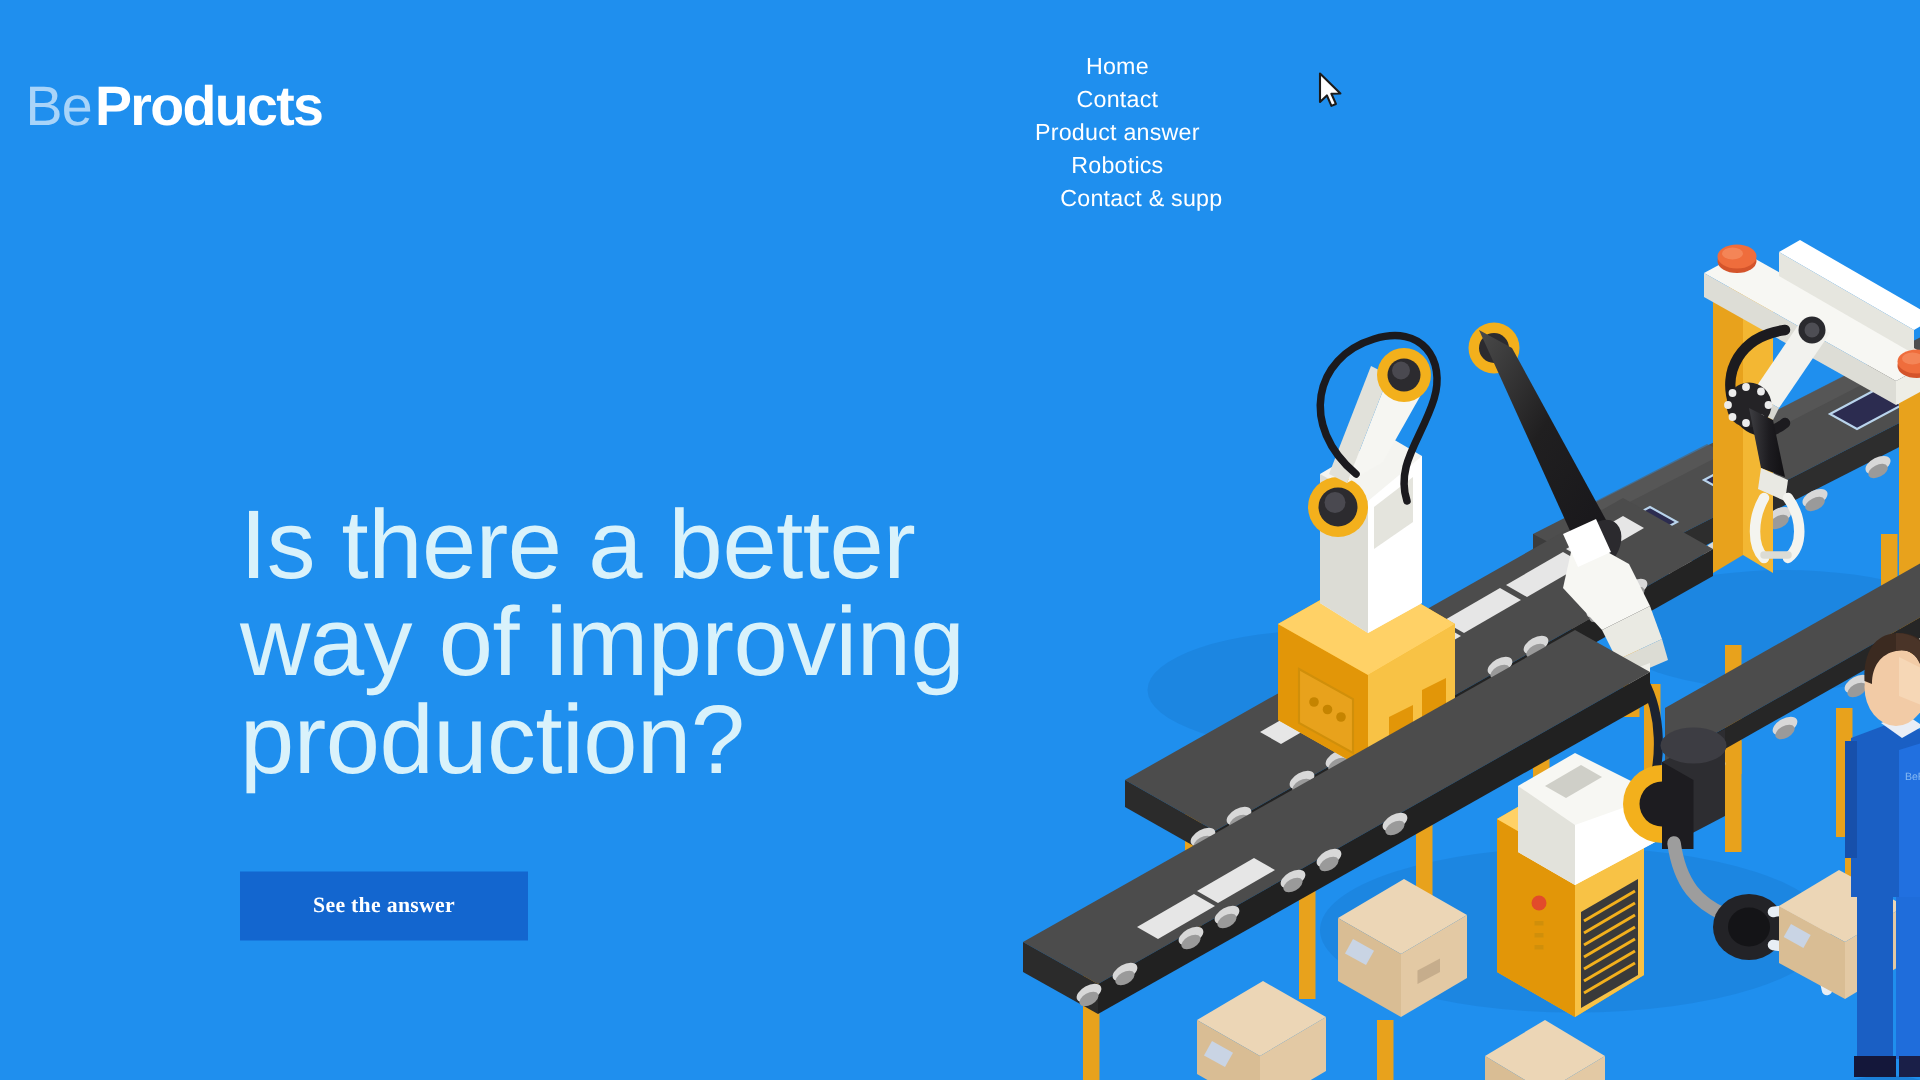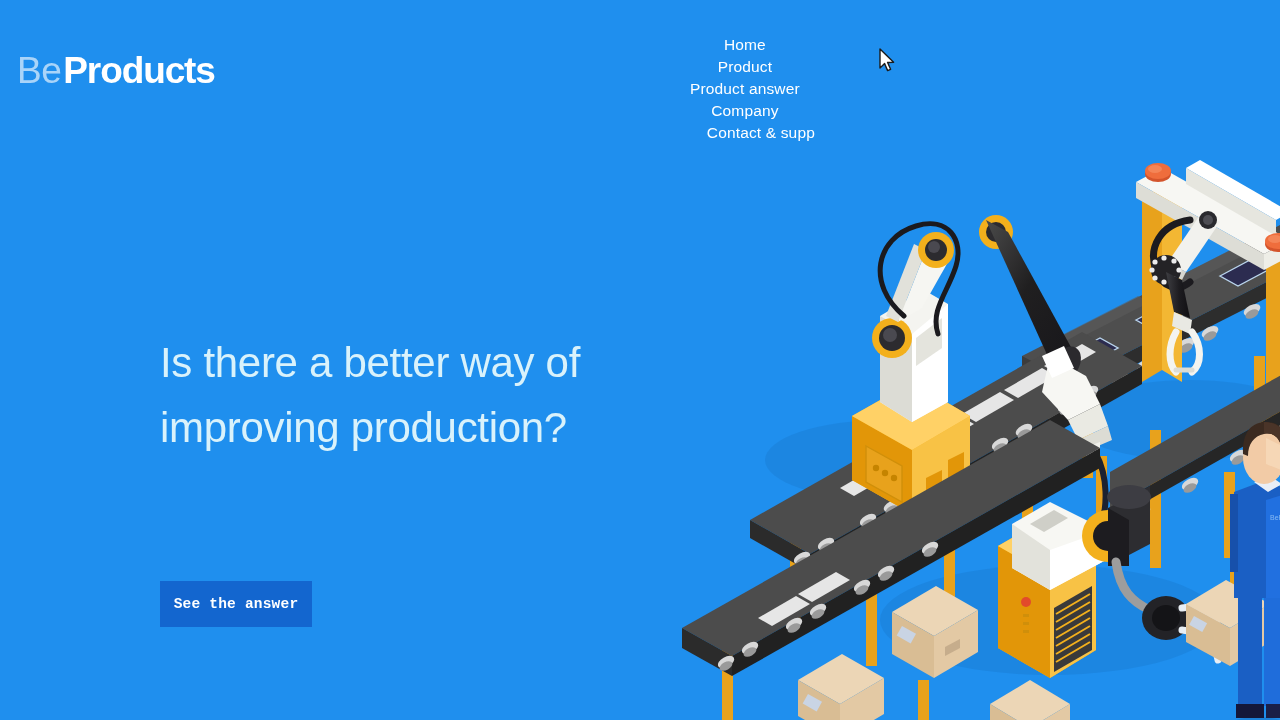--- a/index.html
+++ b/index.html
@@ -71,40 +71,40 @@
 
   
   .hero{
     position:absolute;
     left:160px; top:330px;
     width:520px;
     z-index:20;
   }
   .hero-title{
     color:#d9f2fb;
-    font-size:42px;
+    font-size:65px;
     font-weight:300;
     line-height:65px;
     letter-spacing:-0.3px;
     font-family:"Liberation Sans", sans-serif;
   }
   .hero-cta{
     position:absolute;
     left:160px; top:581px;
-    width:152px; height:46px;
+    width:192px; height:46px;
     background:#1366cf;
     border:none;
     color:#ffffff;
     font-size:14.5px;
     font-weight:bold;
     letter-spacing:0.2px;
     cursor:pointer;
     display:flex; align-items:center; justify-content:center;
     z-index:20;
-    font-family:Liberation Mono, monospace;
+    font-family:Liberation Serif, serif;
   }
 
   
   .illustration{
     position:absolute;
     left:630px; top:120px;
     width:660px; height:620px;
     z-index:10;
     pointer-events:none;
   }
@@ -126,23 +126,23 @@
 
   <header class="site-header">
 
     <div class="logo">
       <span class="logo-be">Be</span>
         <span class="logo-robotics">Products</span>
     </div>
 
     <nav class="main-nav">
       <a class="nav-item">Home</a>
-      <a class="nav-item">Product</a>
+      <a class="nav-item">Contact</a>
       <a class="nav-item">Product answer</a>
-      <a class="nav-item">Company</a>
+      <a class="nav-item">Robotics</a>
       <a class="nav-item">Contact &amp; supp</a>
     </nav>
 
   </header>
 
   <div class="hero">
     <h1 class="hero-title">Is there a better way of improving production?</h1>
   </div>
 
   <button class="hero-cta">See the answer</button>

